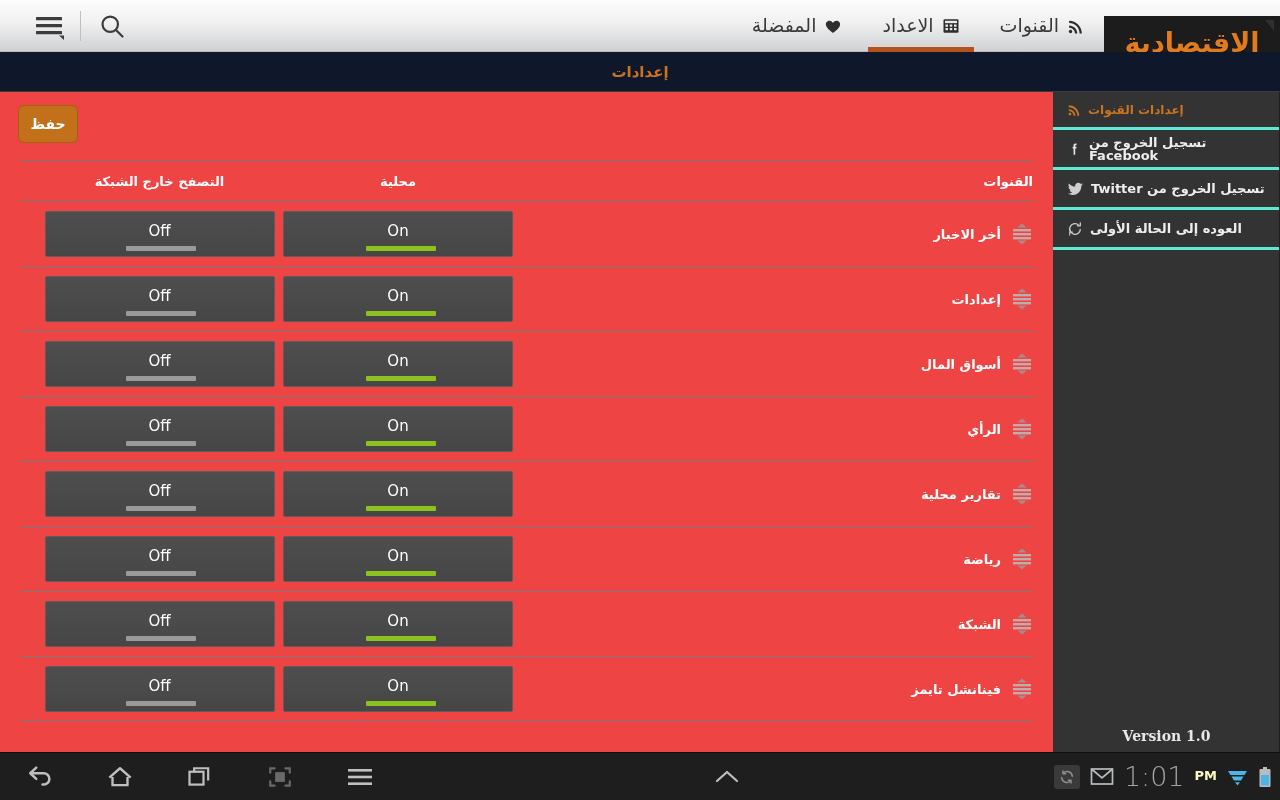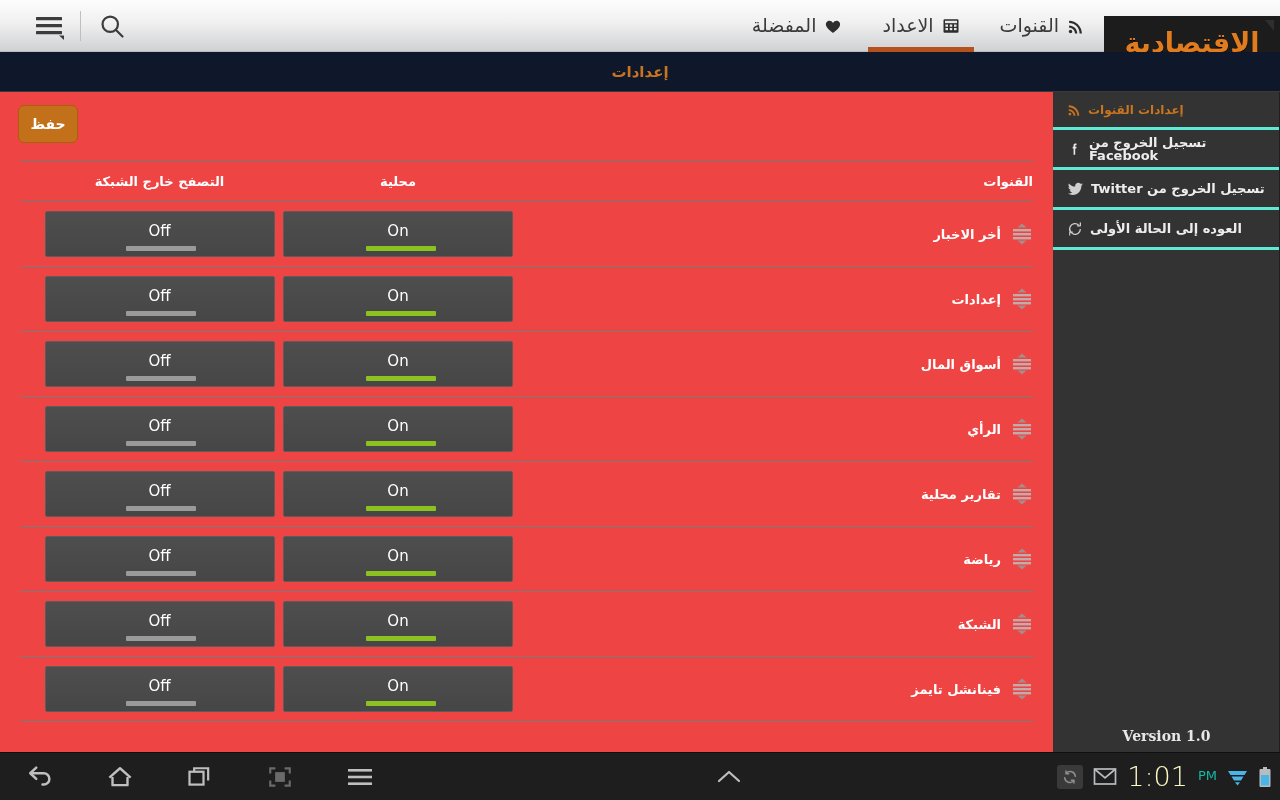--- a/index.html
+++ b/index.html
@@ -136,22 +136,22 @@
 
   
   .navbar {
     position: absolute; top: 752px; left: 0; width: 1280px; height: 48px;
     background: #1e1e1e; border-top: 1px solid #0f0f0f;
     display: flex; align-items: center; direction: ltr;
   }
   .navbtn { width: 80px; height: 48px; display: flex; align-items: center; justify-content: center; cursor: pointer; }
   .navspacer { flex: 1 1 auto; }
   .statusarea { display: flex; align-items: center; gap: 10px; padding-right: 8px; flex: none; }
-  .clock { color: #fef9c3; font-size: 27px; font-weight: 300; letter-spacing: 0; line-height: 1; }
-  .ampm { color: #14b8a6; font-size: 13px; font-weight: normal; padding-bottom: 3px; }
+  .clock { color: #a3a3a3; font-size: 27px; font-weight: 300; letter-spacing: 0; line-height: 1; }
+  .ampm { color: #fef9c3; font-size: 13px; font-weight: bold; padding-bottom: 3px; }
   .syncbox {
     width: 26px; height: 24px; background: #3a3a3a; border-radius: 3px;
     display: flex; align-items: center; justify-content: center;
   }
   svg { display: block; }
 </style>
 </head>
 <body>
 
 <div id="app">

